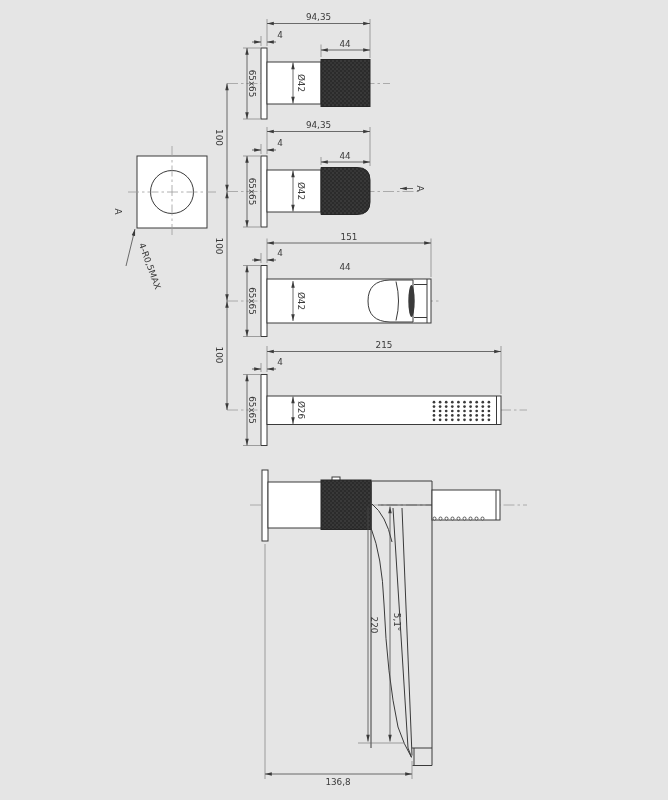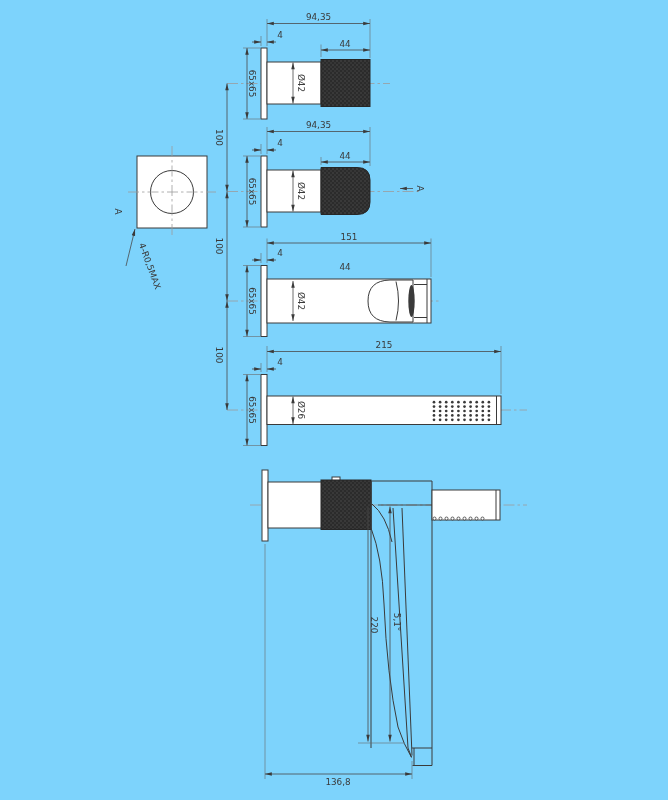--- a/index.html
+++ b/index.html
@@ -1,16 +1,16 @@
 <!DOCTYPE html>
 <html><head>
 <meta charset="utf-8">
 <style>
   html,body{margin:0;padding:0;background:#fff;}
-  .canvas{position:relative;width:668px;height:800px;background:#7dd3fc;overflow:hidden;}
+  .canvas{position:relative;width:668px;height:800px;background:#e5e5e5;overflow:hidden;}
   svg{display:block;}
   .ol{fill:#ffffff;stroke:#3a3a3a;stroke-width:1;}
   .oln{fill:none;stroke:#3a3a3a;stroke-width:1;}
   .dim{fill:none;stroke:#4a4a4a;stroke-width:0.8;}
   .ext{fill:none;stroke:#6a6a6a;stroke-width:0.6;}
   .cl{fill:none;stroke:#9c9c9c;stroke-width:0.8;stroke-dasharray:11 3 2.5 3;}
   .txt{font-family:"DejaVu Sans","Liberation Sans",sans-serif;font-size:8.8px;fill:#3a3a3a;}
   .knurl{stroke:#262626;stroke-width:1;}
 </style>
 </head>

